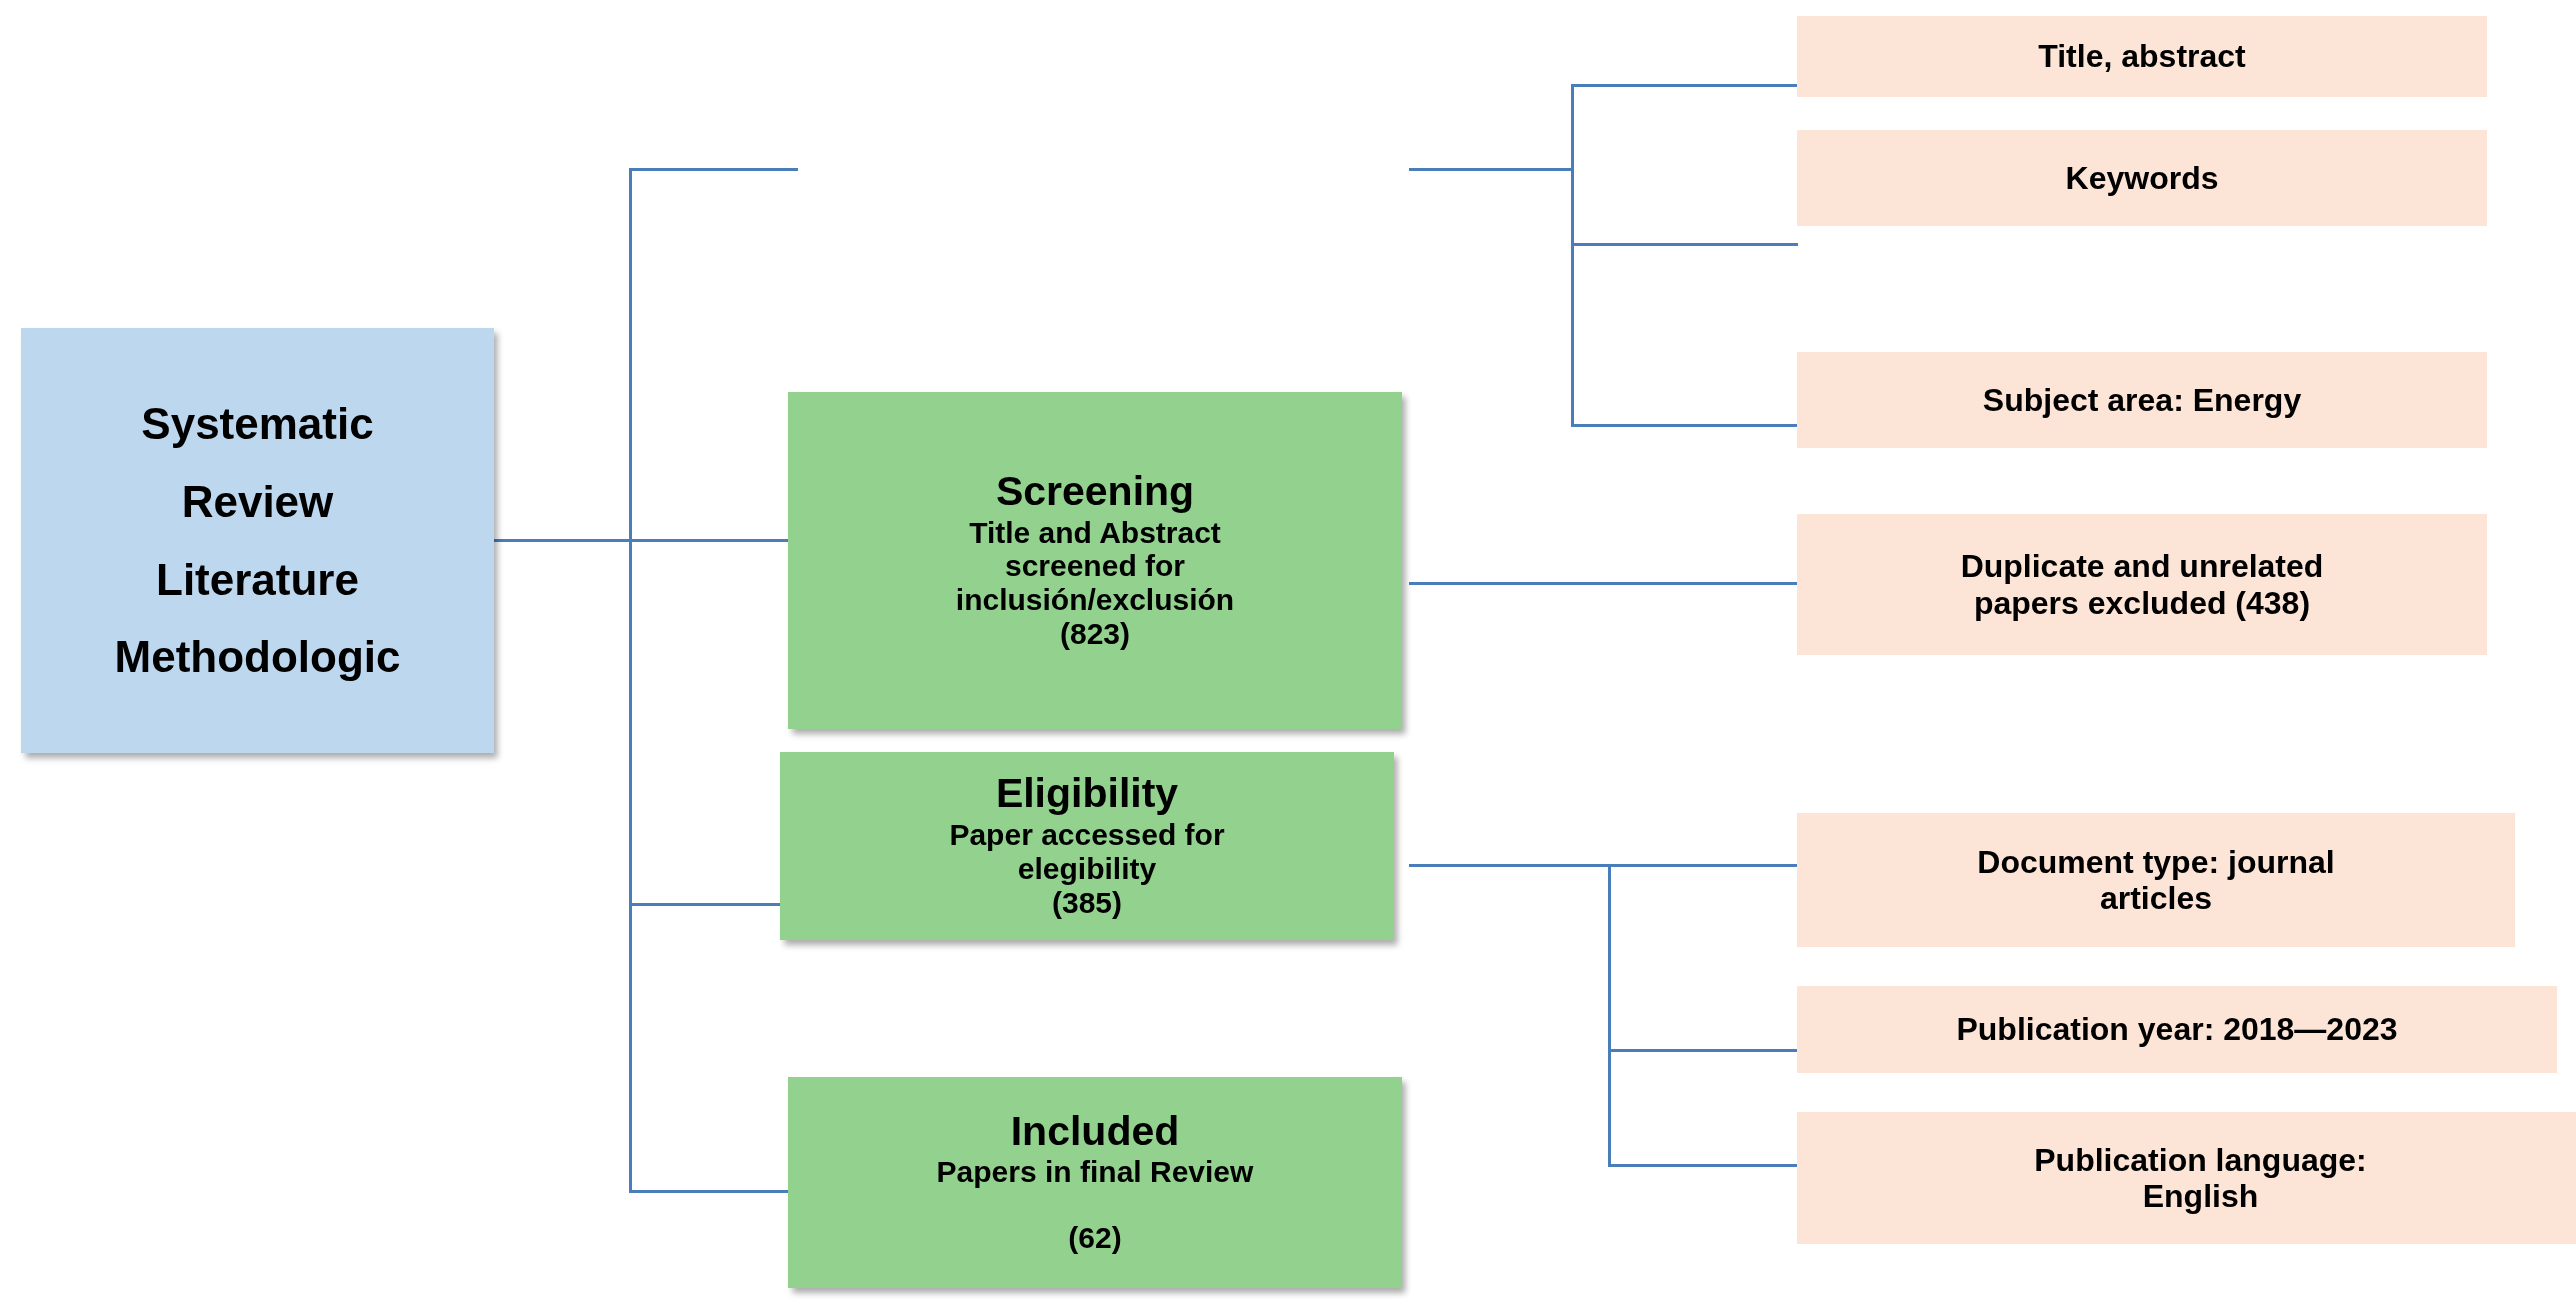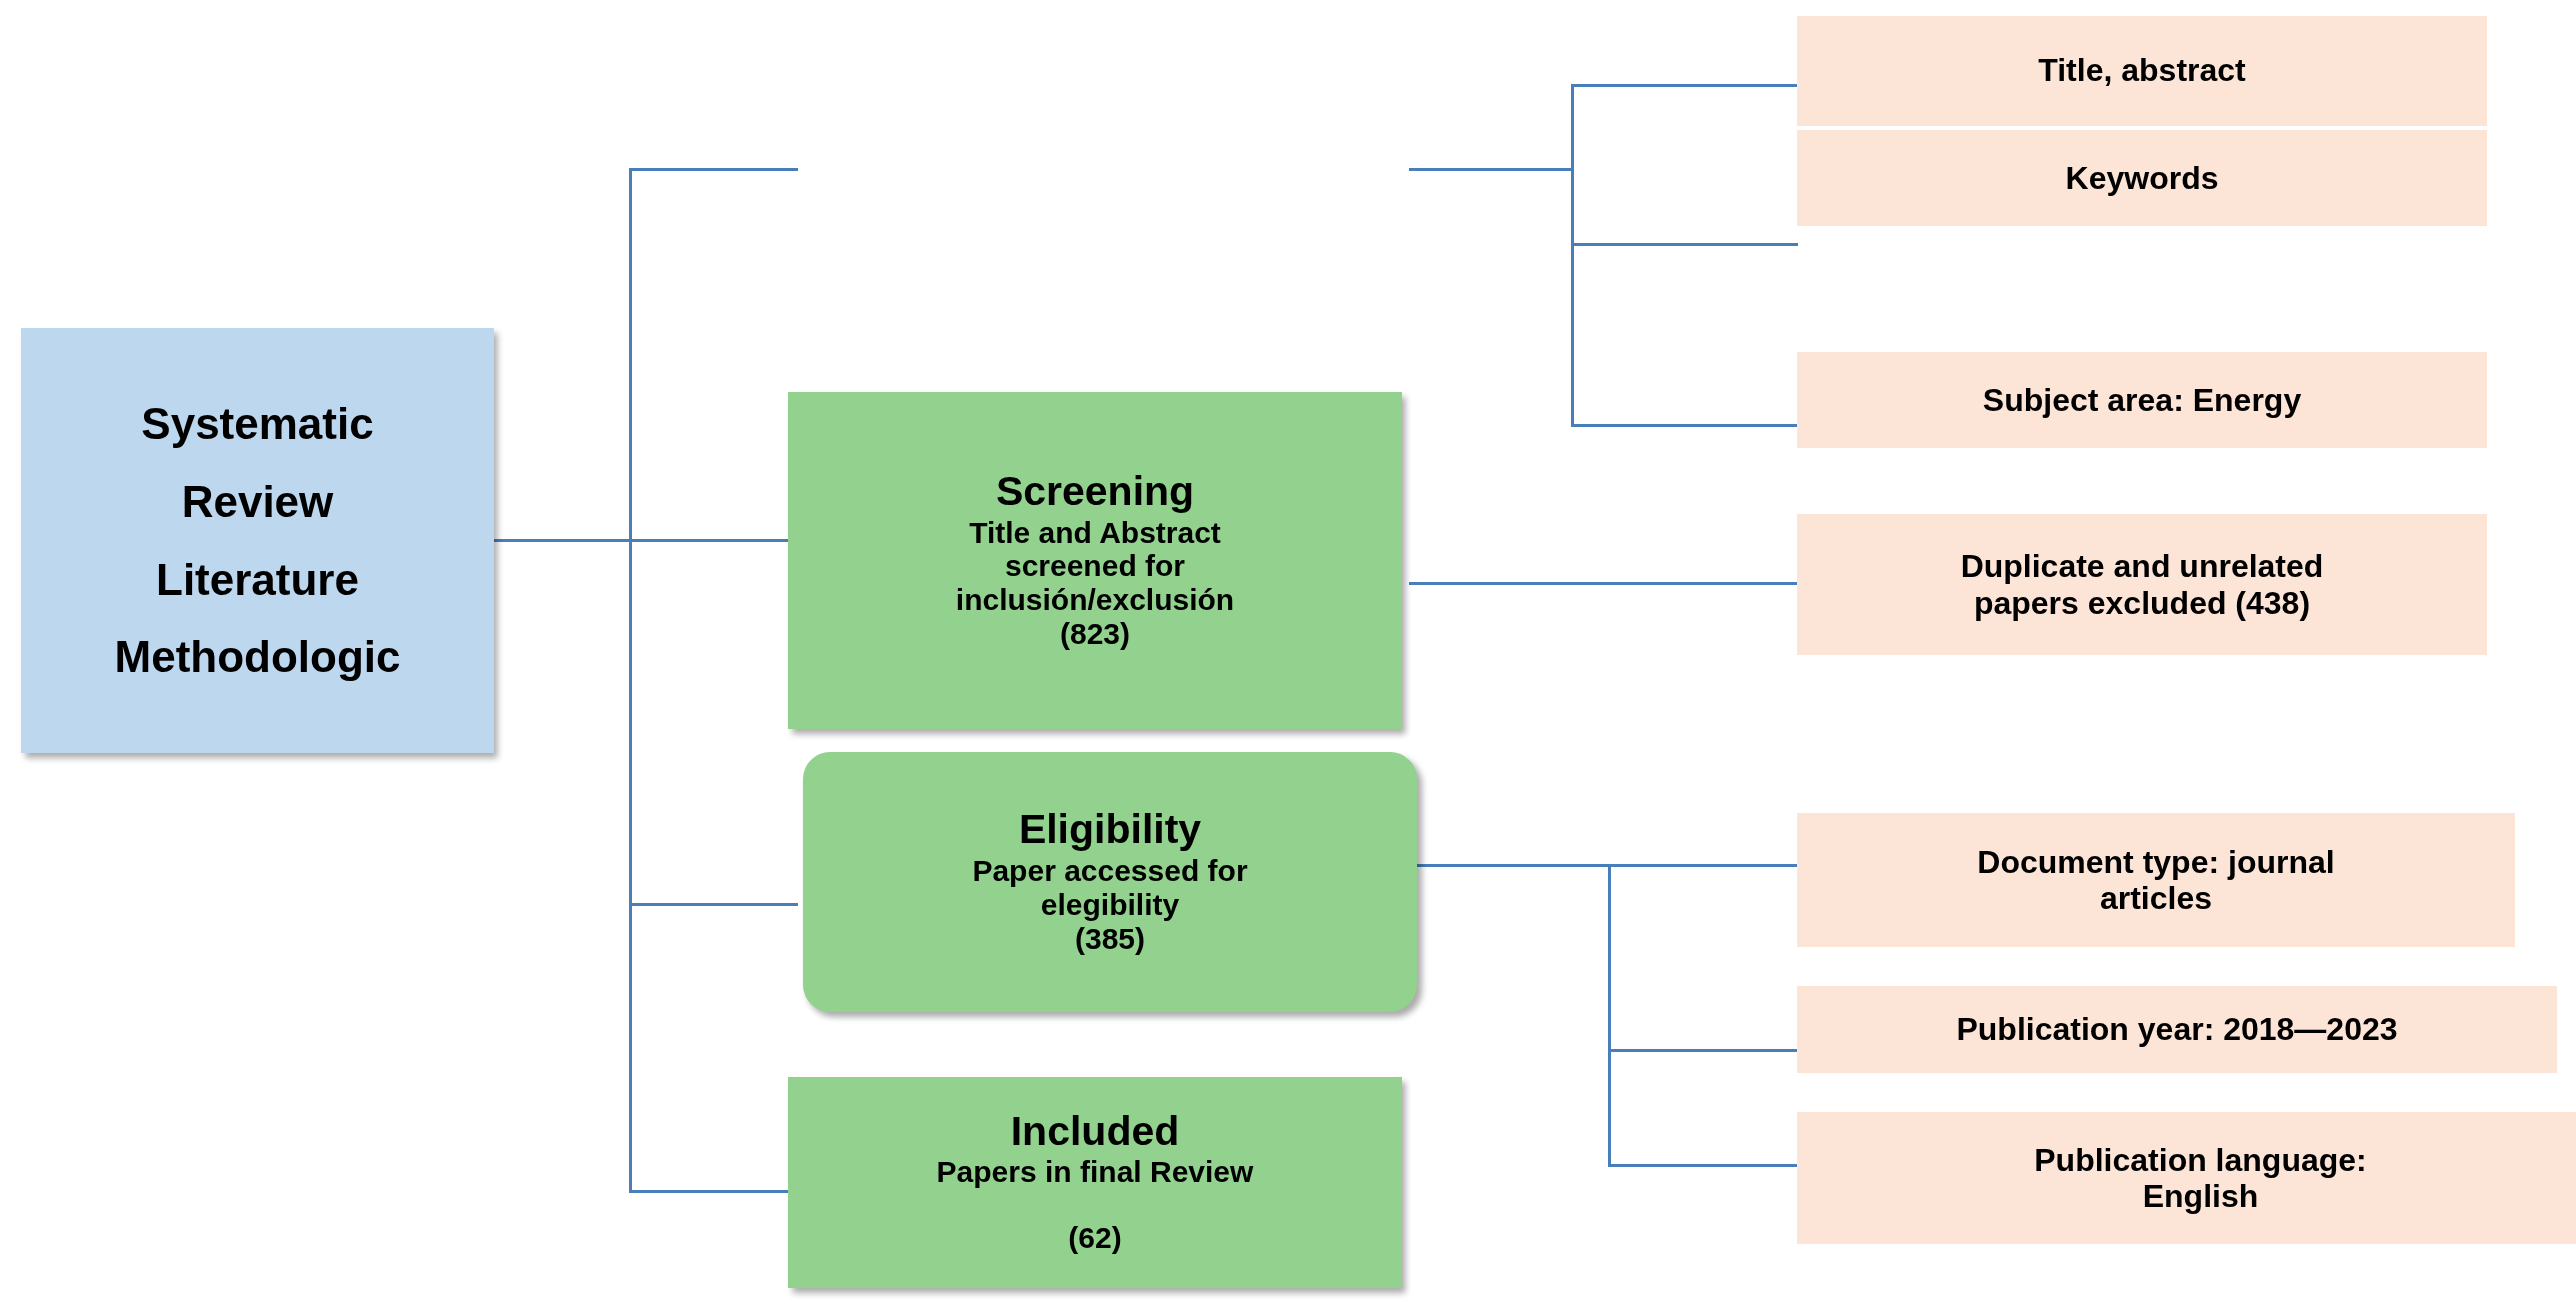--- a/index.html
+++ b/index.html
@@ -94,34 +94,34 @@
 
 
   <div class="node green-node" style="left:788px; top:392px; width:614px; height:337px;">
     <div class="ttl" style="font-size:41px; margin-bottom:3px;">Screening</div>
     <div class="sub" style="font-size:30px;">Title and Abstract</div>
     <div class="sub" style="font-size:30px;">screened for</div>
     <div class="sub" style="font-size:30px;">inclusión/exclusión</div>
     <div class="sub" style="font-size:30px;">(823)</div>
   </div>
 
-  <div class="node green-node" style="left:803px; top:752px; width:614px; height:260px;border-radius:27px;">
+  <div class="node green-node" style="left:780px; top:752px; width:614px; height:188px;">
     <div class="ttl" style="font-size:41px; margin-bottom:2.8px;">Eligibility</div>
     <div class="sub" style="font-size:30px;">Paper accessed for</div>
     <div class="sub" style="font-size:30px;">elegibility</div>
     <div class="sub" style="font-size:30px;">(385)</div>
   </div>
 
   <div class="node green-node" style="left:788px; top:1077px; width:614px; height:211px;">
     <div class="ttl" style="font-size:41px; margin-bottom:2.8px;">Included</div>
     <div class="sub" style="font-size:30px;">Papers in final Review</div>
     <div class="sub" style="font-size:30px;margin-top:32px;">(62)</div>
   </div>
 
-  <div class="node peach-node" style="left:1797px; top:15.5px; width:690px; height:110px; font-size:32px;">
+  <div class="node peach-node" style="left:1797px; top:15.5px; width:690px; height:81px; font-size:32px;">
     <div>Title, abstract</div>
   </div>
 
   <div class="node peach-node" style="left:1797px; top:130px; width:690px; height:96px; font-size:32px;">
     <div>Keywords</div>
   </div>
 
   <div class="node peach-node" style="left:1797px; top:352px; width:690px; height:96px; font-size:32px;">
     <div>Subject area: Energy</div>
   </div>

